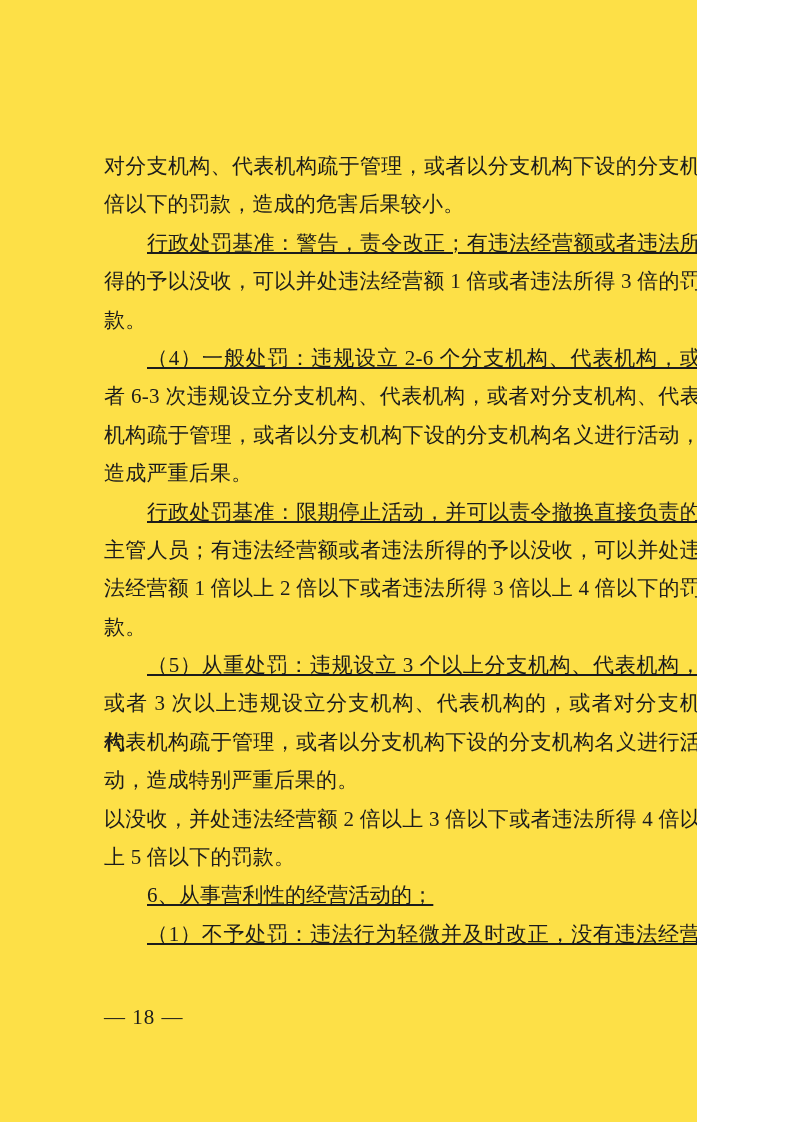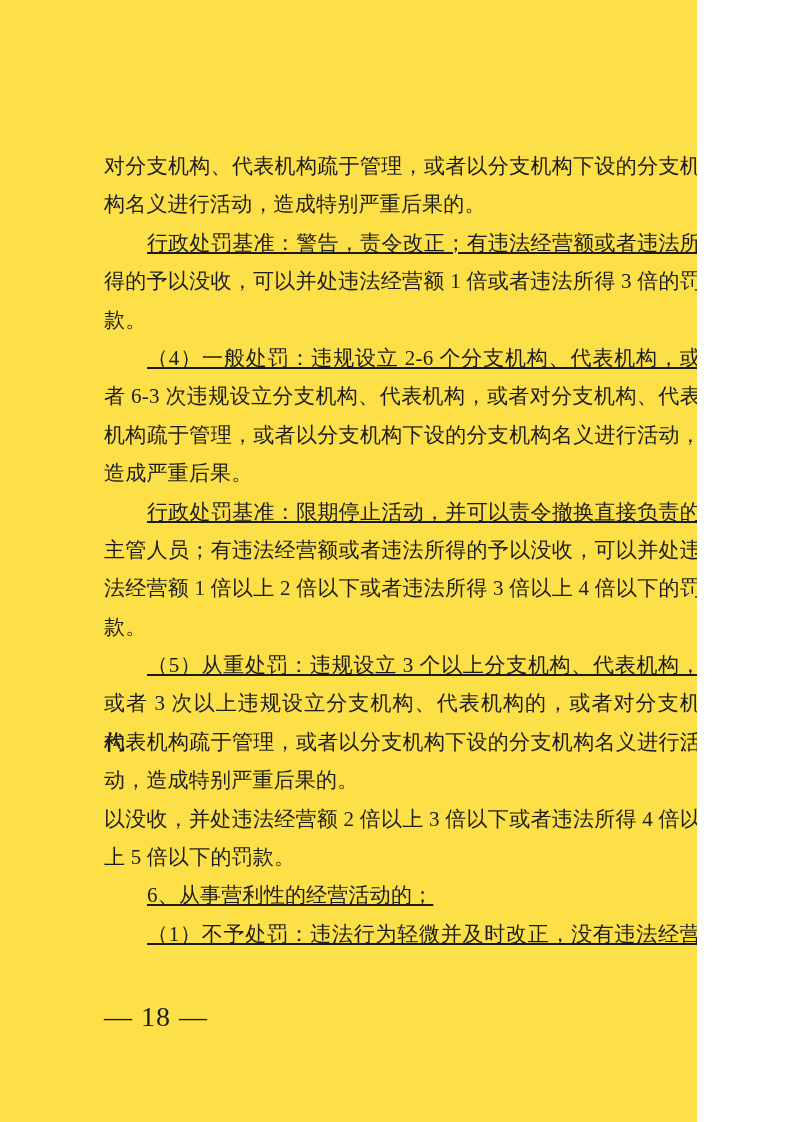--- a/index.html
+++ b/index.html
@@ -37,33 +37,33 @@
     text-justify: inter-ideograph;
   }
   .text-line.indent {
     padding-left: 43px;
     text-decoration: underline;
   }
   .footer {
     position: absolute;
     left: 104px;
     top: 1002px;
-    font-size: 28px;
+    font-size: 21px;
     line-height: 30px;
     color: #1c1c1c;
     letter-spacing: 1px;
   }
 </style>
 </head>
 <body>
 
 <div class="page">
   <div class="content" id="text-block">
       <div class="text-line justify">对分支机构、代表机构疏于管理，或者以分支机构下设的分支机</div>
-      <div class="text-line">构名义进行活动，造成特别严重后果的。</div>
+      <div class="text-line">倍以下的罚款，造成的危害后果较小。</div>
       <div class="text-line justify indent">行政处罚基准：警告，责令改正；有违法经营额或者违法所</div>
       <div class="text-line justify">得的予以没收，可以并处违法经营额 1 倍或者违法所得 3 倍的罚</div>
       <div class="text-line">款。</div>
       <div class="text-line justify indent">（4）一般处罚：违规设立 2-6 个分支机构、代表机构，或</div>
       <div class="text-line justify">者 6-3 次违规设立分支机构、代表机构，或者对分支机构、代表</div>
       <div class="text-line justify">机构疏于管理，或者以分支机构下设的分支机构名义进行活动，</div>
       <div class="text-line">造成严重后果。</div>
       <div class="text-line justify indent">行政处罚基准：限期停止活动，并可以责令撤换直接负责的</div>
       <div class="text-line justify">主管人员；有违法经营额或者违法所得的予以没收，可以并处违</div>
       <div class="text-line justify">法经营额 1 倍以上 2 倍以下或者违法所得 3 倍以上 4 倍以下的罚</div>

